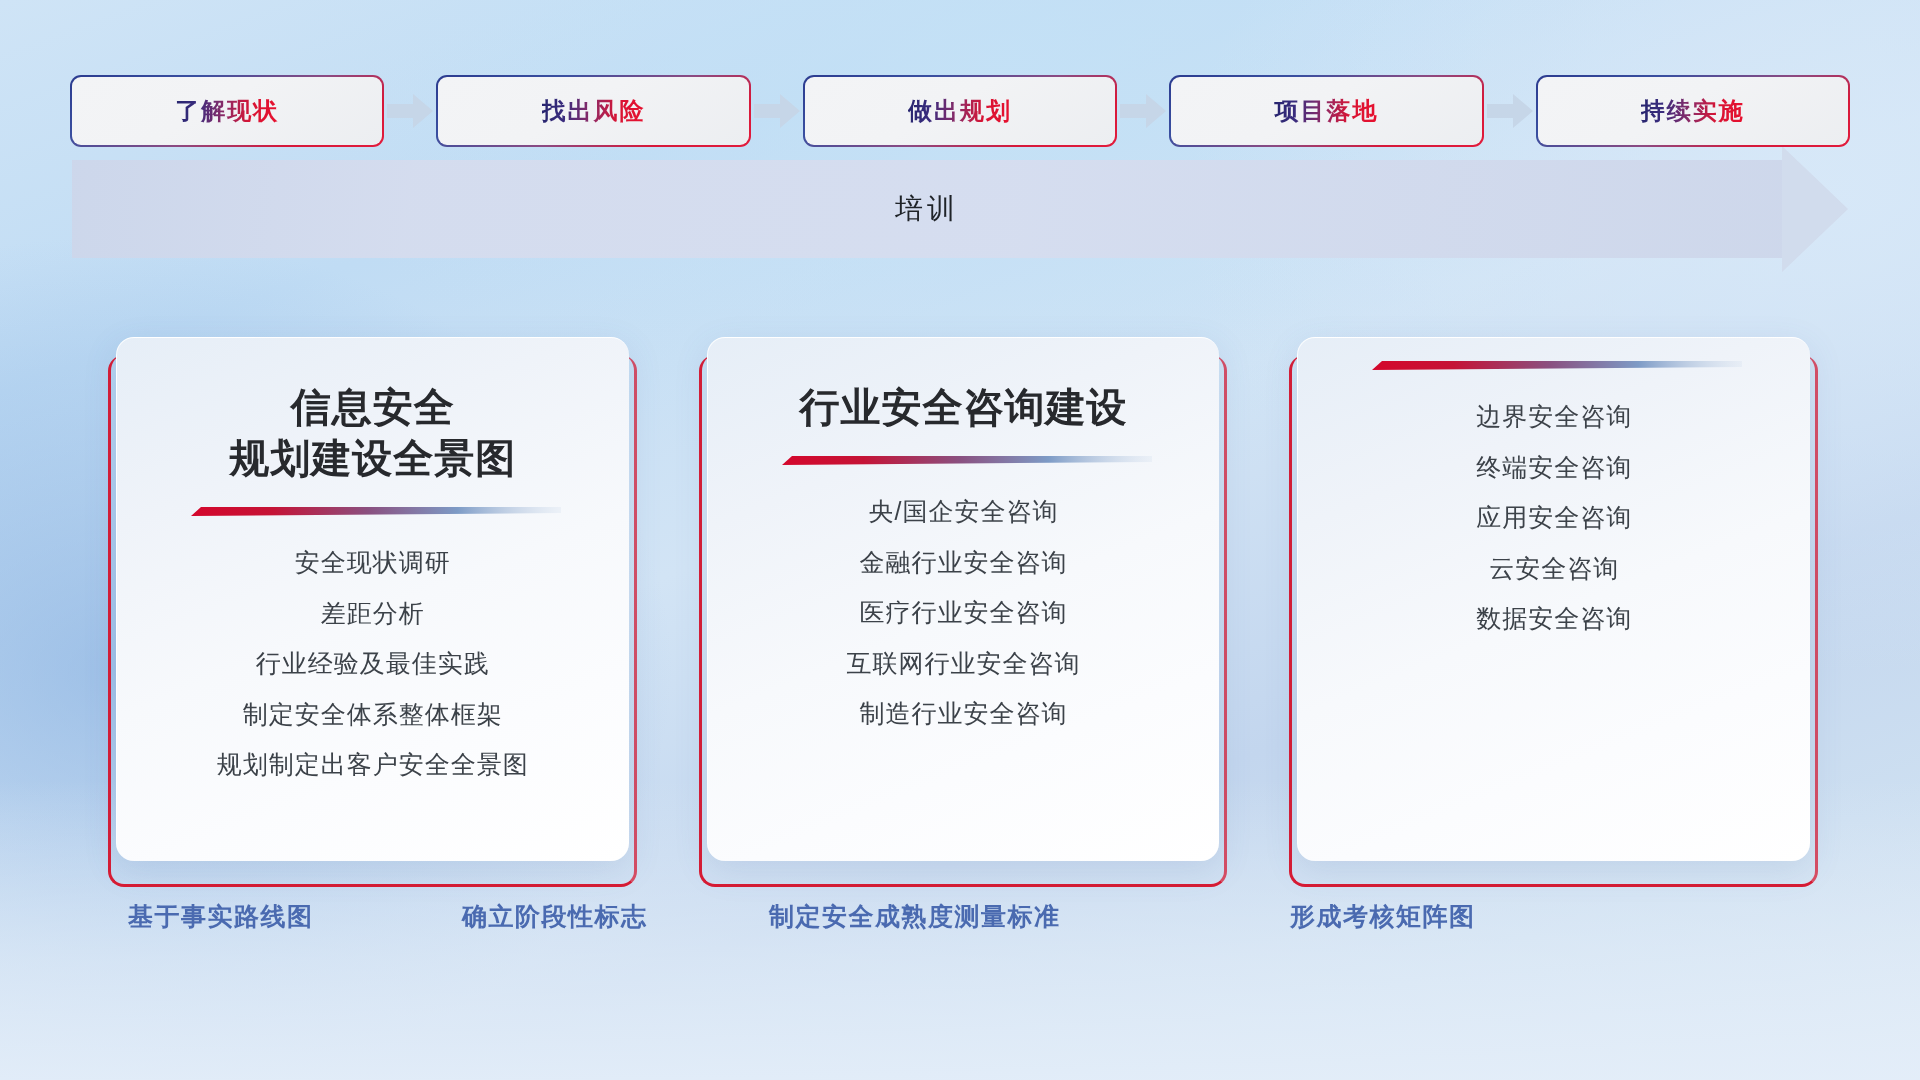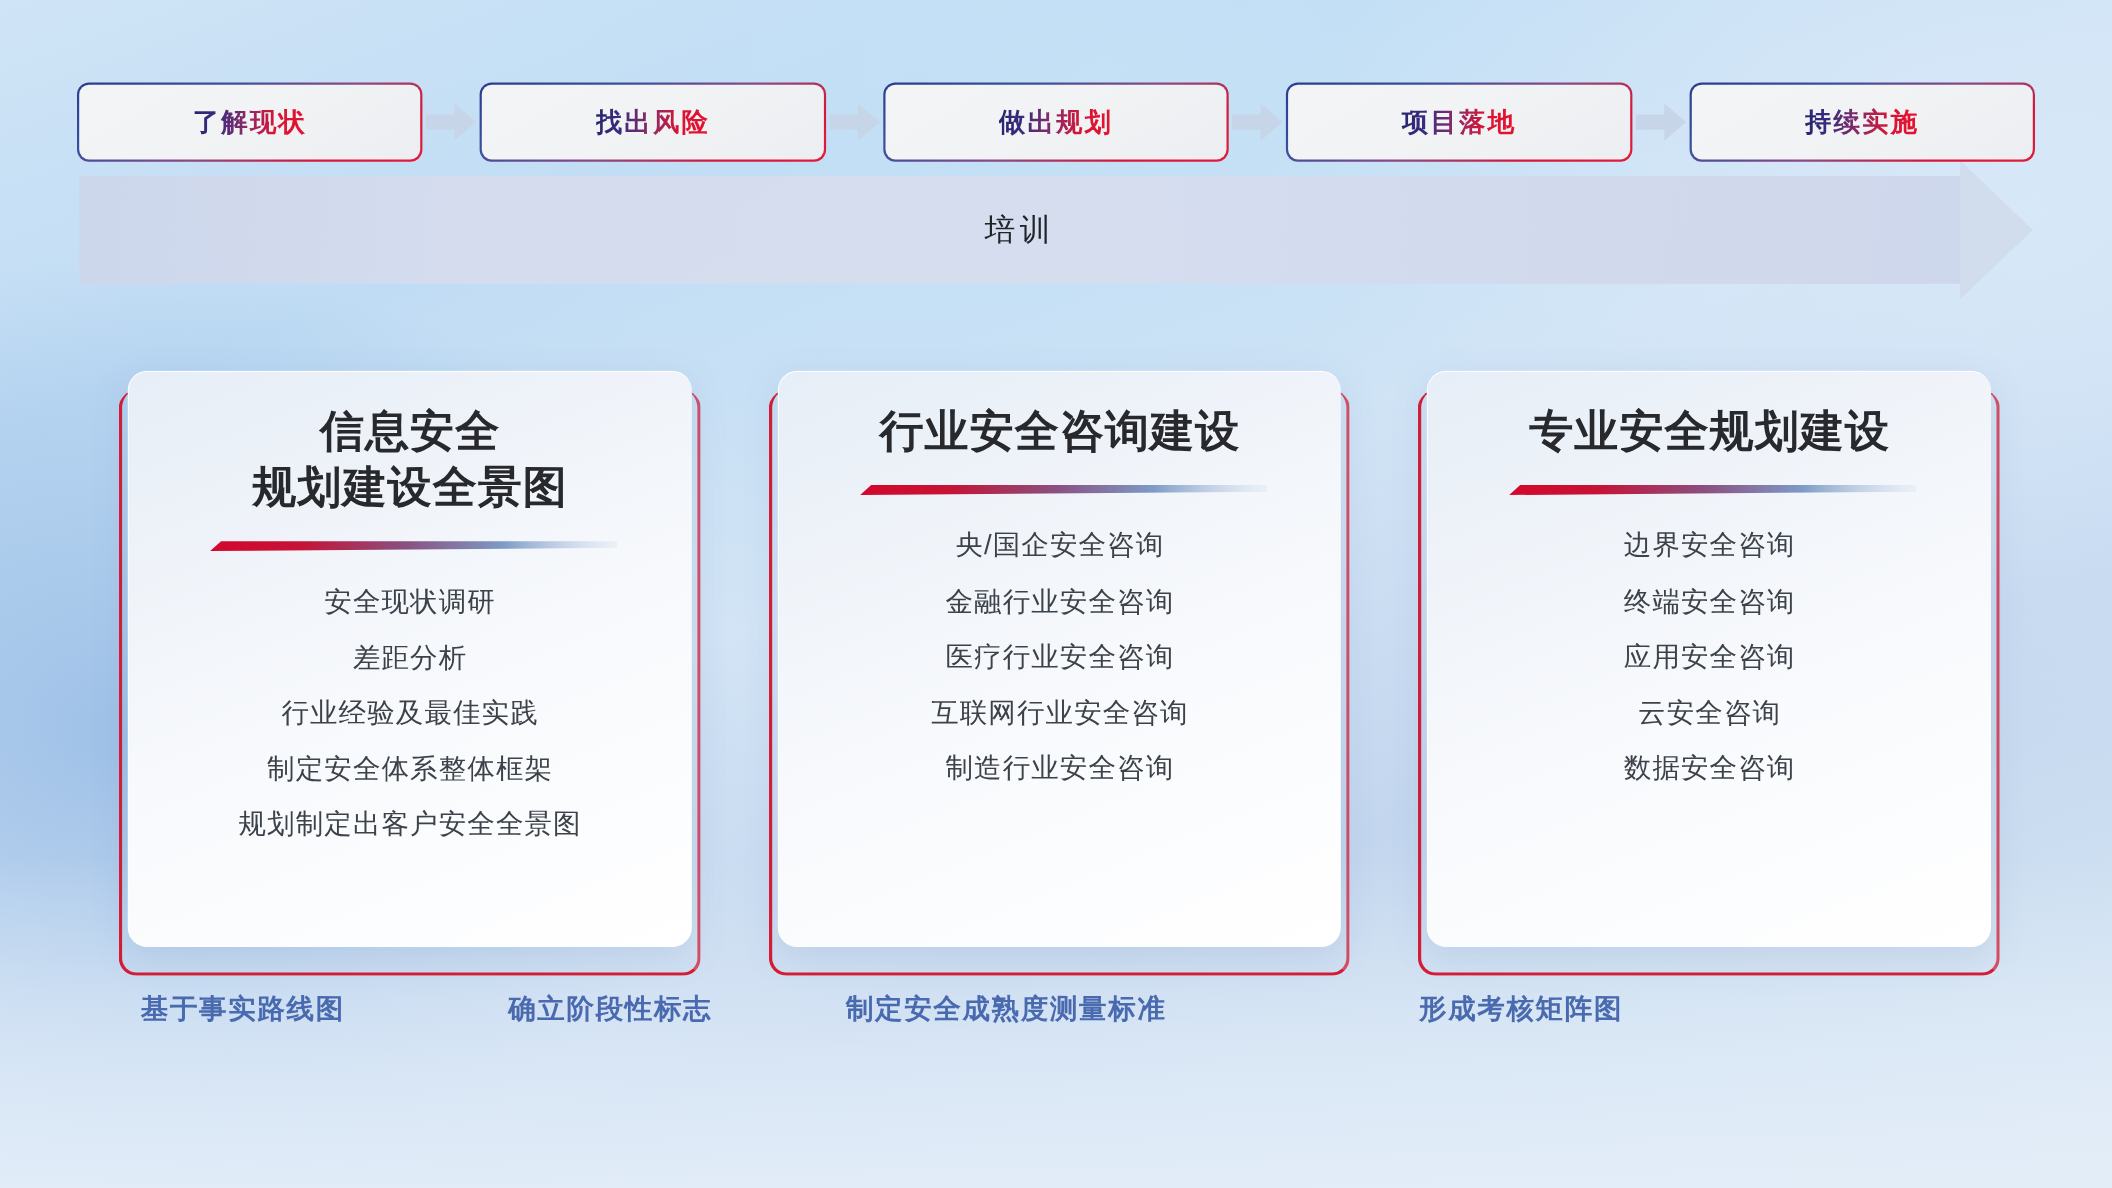--- a/index.html
+++ b/index.html
@@ -174,21 +174,21 @@
     border-left: 1.5px solid rgba(255,255,255,0.85);
     box-sizing: border-box;
     box-shadow: 0 10px 34px rgba(80,110,160,0.13);
     overflow: hidden;
     display: flex;
     flex-direction: column;
     align-items: center;
   }
 
   .card-title {
-    margin-top: 29px;
+    margin-top: 44px;
     font-size: 40px;
     font-weight: 700;
     color: #27292d;
     line-height: 1.28;
     text-align: center;
     letter-spacing: 1px;
     padding: 0 18px;
     white-space: pre-line;
   }
   .card-title.one-line { }
@@ -351,21 +351,20 @@
           <div class="card-list-item">医疗行业安全咨询</div>
           <div class="card-list-item">互联网行业安全咨询</div>
           <div class="card-list-item">制造行业安全咨询</div>
         </div>
       </div>
     </div>
 
     <div class="card-wrap">
       <div class="card-accent"></div>
       <div class="card">
-        <div class="card-title one-line">专业安全规划建设</div>
         <div class="card-divider">
           <svg width="376" height="12" viewBox="0 0 376 12" aria-hidden="true">
             <defs>
               <linearGradient id="dv3" x1="0" y1="0" x2="1" y2="0">
                 <stop offset="0%" stop-color="#d4072c"></stop>
                 <stop offset="22%" stop-color="#c51336"></stop>
                 <stop offset="48%" stop-color="#8a5080"></stop>
                 <stop offset="72%" stop-color="#7d9bc6"></stop>
                 <stop offset="100%" stop-color="#cfdcec" stop-opacity="0.25"></stop>
               </linearGradient>

